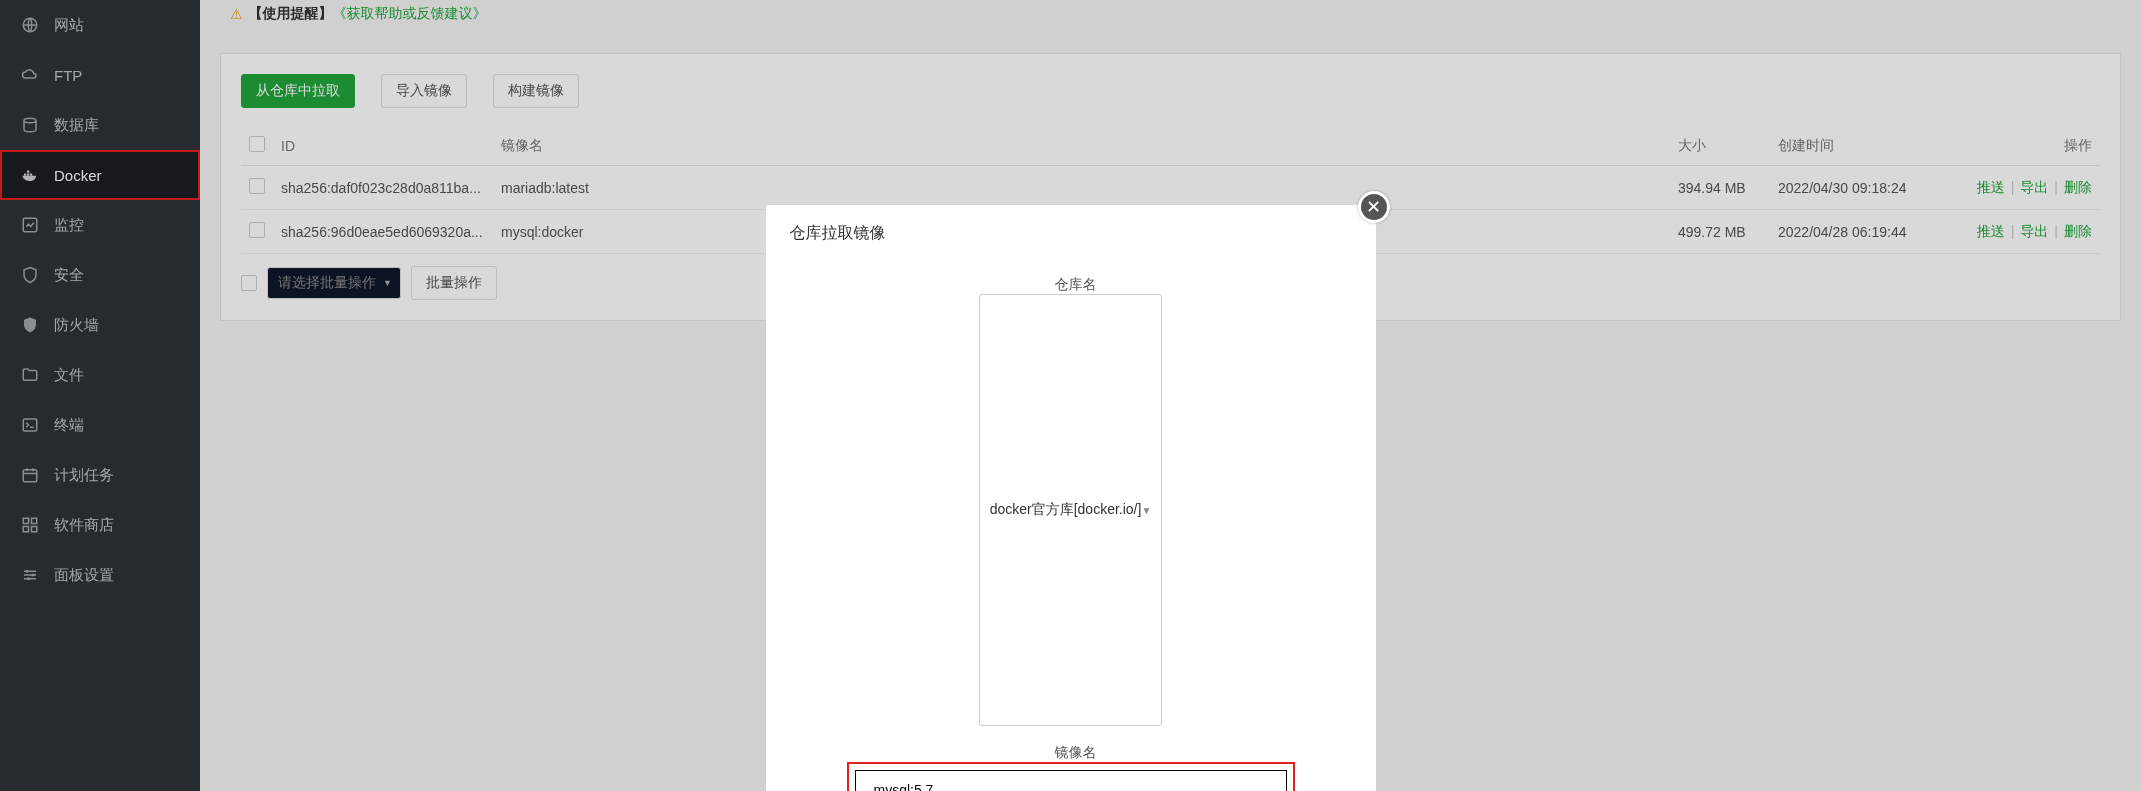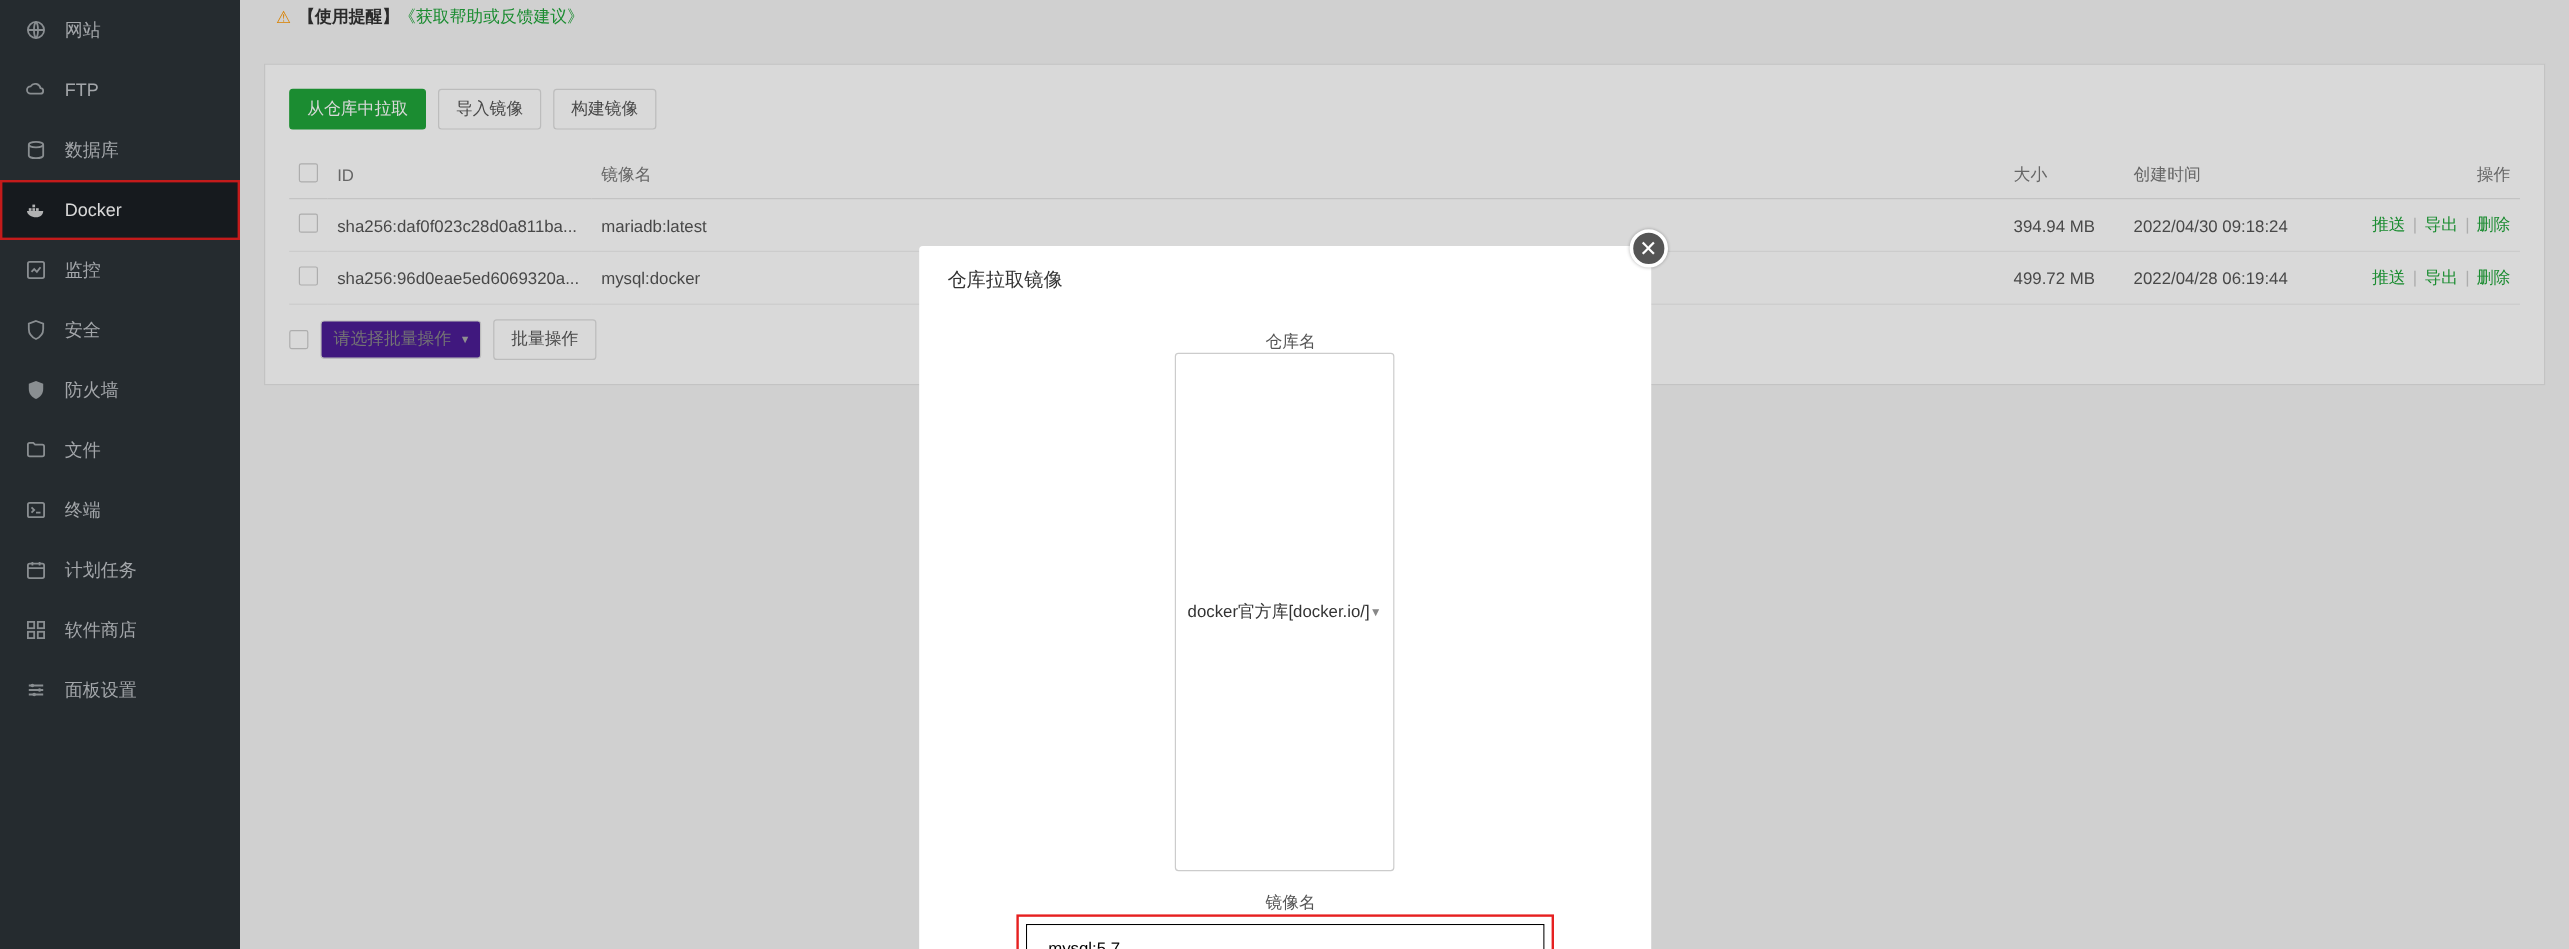--- a/index.html
+++ b/index.html
@@ -8,32 +8,32 @@
     .sidebar { width: 200px; background: #2c3338; flex-shrink: 0; }
     .sidebar-item { display: flex; align-items: center; padding: 15px 20px; color: #c0c4c8; cursor: pointer; font-size: 15px; }
     .sidebar-item.active { background: #1a1f24; color: #fff; border: 2px solid #e62020; padding: 13px 18px; }
     .sidebar-icon { width: 20px; height: 20px; margin-right: 14px; display: flex; align-items: center; justify-content: center; font-size: 16px; opacity: 0.8; }
     .main { flex: 1; padding: 0 20px; overflow: auto; }
     .tip-bar { display: flex; align-items: center; padding: 5px 10px; font-size: 14px; color: #555; }
     .tip-icon { color: #ff9800; margin-right: 6px; }
     .tip-strong { color: #333; font-weight: bold; }
     .tip-link { color: #20a53a; text-decoration: none; }
     .content-box { background: #fff; border: 1px solid #e6e6e6; margin-top: 25px; padding: 20px; }
-    .toolbar { display: flex; gap: 10px; margin-bottom: 18px; }
+    .toolbar { display: flex; gap: 26px; margin-bottom: 18px; }
     .btn { padding: 7px 14px; border: 1px solid #ddd; background: #fff; border-radius: 3px; cursor: pointer; font-size: 14px; color: #555; }
     .btn.primary { background: #20a53a; color: #fff; border-color: #20a53a; }
     .table { width: 100%; border-collapse: collapse; }
     .table th { text-align: left; padding: 10px 8px; border-bottom: 1px solid #e6e6e6; color: #787878; font-weight: normal; font-size: 14px; }
     .table td { padding: 12px 8px; border-bottom: 1px solid #f0f0f0; color: #555; font-size: 14px; }
     .table th:last-child, .table td:last-child { text-align: right; }
     .chk { width: 16px; height: 16px; border: 1px solid #ccc; display: inline-block; border-radius: 2px; cursor: pointer; }
     .row-actions a { color: #20a53a; text-decoration: none; cursor: pointer; }
     .row-actions .sep { color: #ccc; margin: 0 6px; }
     .batch-row { display: flex; align-items: center; gap: 10px; margin-top: 12px; }
-    .select-box { border: 1px solid #ddd; padding: 6px 24px 6px 10px; border-radius: 3px; background: #4c1d95; position: relative; color: #888; cursor: pointer; min-width: 120px; }
+    .select-box { border: 1px solid #ddd; padding: 6px 24px 6px 10px; border-radius: 3px; background: #0f172a; position: relative; color: #888; cursor: pointer; min-width: 120px; }
     .select-box::after { content: "▼"; position: absolute; right: 8px; top: 50%; transform: translateY(-50%); font-size: 9px; color: #aaa; }
     .overlay { position: fixed; inset: 0; background: rgba(0,0,0,0.15); display: flex; align-items: flex-start; justify-content: center; padding-top: 205px; }
     .dialog { width: 610px; background: #fff; position: relative; border-radius: 3px; }
     .dialog-close { position: absolute; top: -14px; right: -14px; width: 32px; height: 32px; border-radius: 50%; background: #555; color: #fff; display: flex; align-items: center; justify-content: center; cursor: pointer; font-size: 18px; border: 3px solid #fff; box-shadow: 0 0 3px rgba(0,0,0,0.3); }
     .dialog-title { padding: 18px 24px 12px; font-size: 16px; color: #333; }
     .dialog-body { padding: 20px 24px 30px; }
     .form-row { display: flex; align-items: center; margin-bottom: 18px; flex-direction: column; }
     .form-label { width: 70px; text-align: right; margin-right: 18px; color: #555; }
     .form-select { flex: 0 0 432px; height: 48px; border: 1px solid #ccc; border-radius: 3px; padding: 0 10px; display: flex; align-items: center; justify-content: space-between; cursor: pointer; }
     .form-input-wrap { flex: 0 0 432px; border: 1px solid #000; height: 40px; display: flex; align-items: center; }

